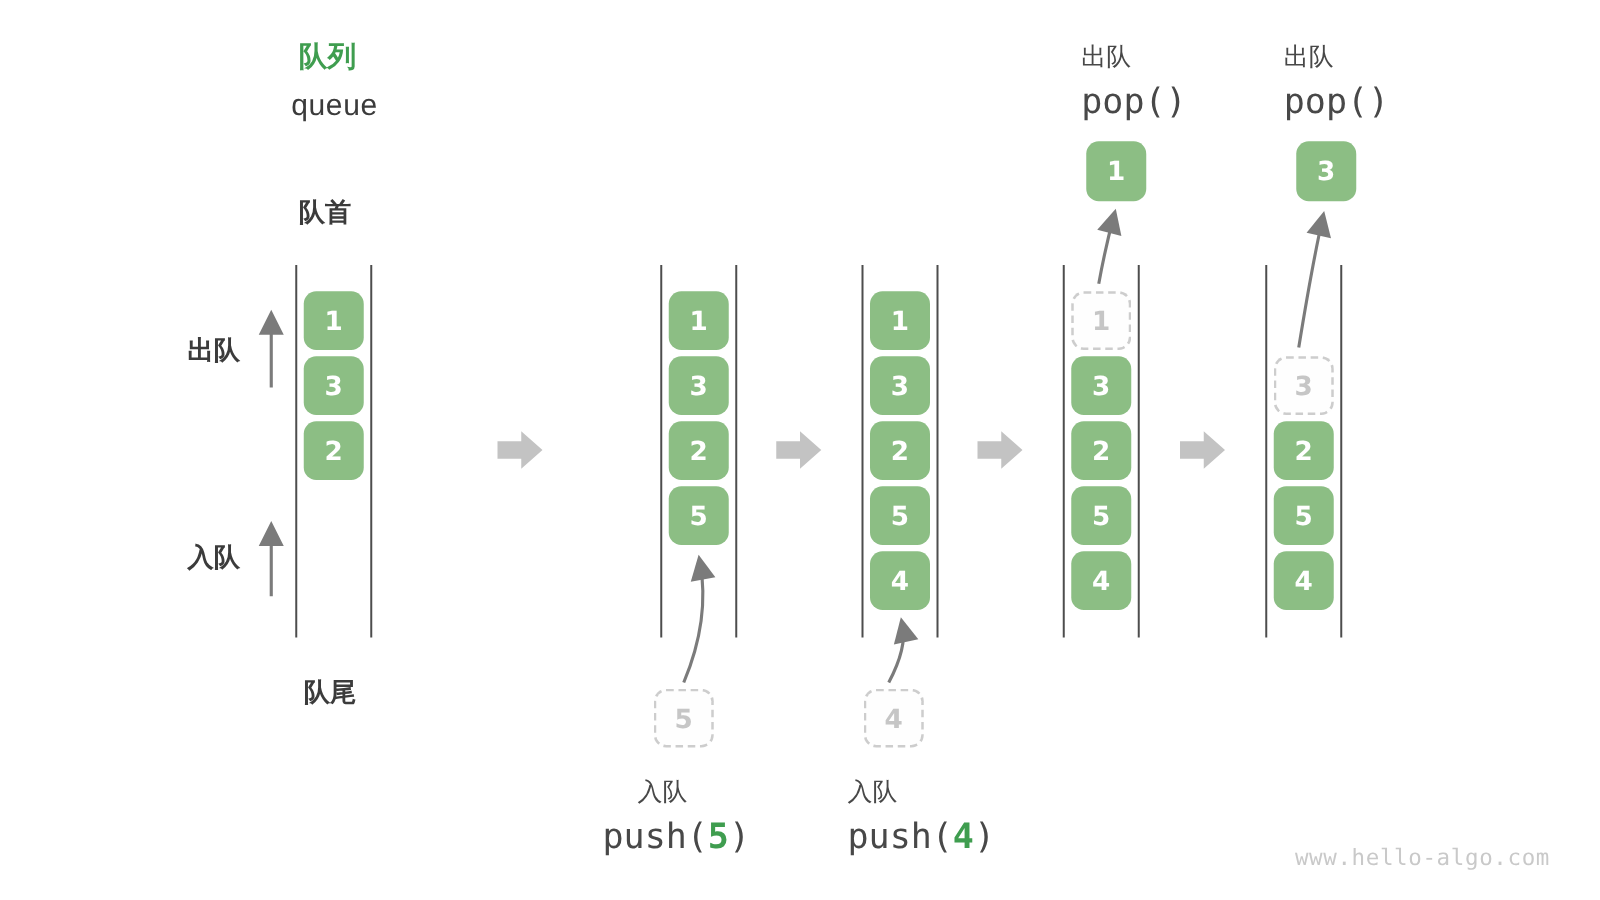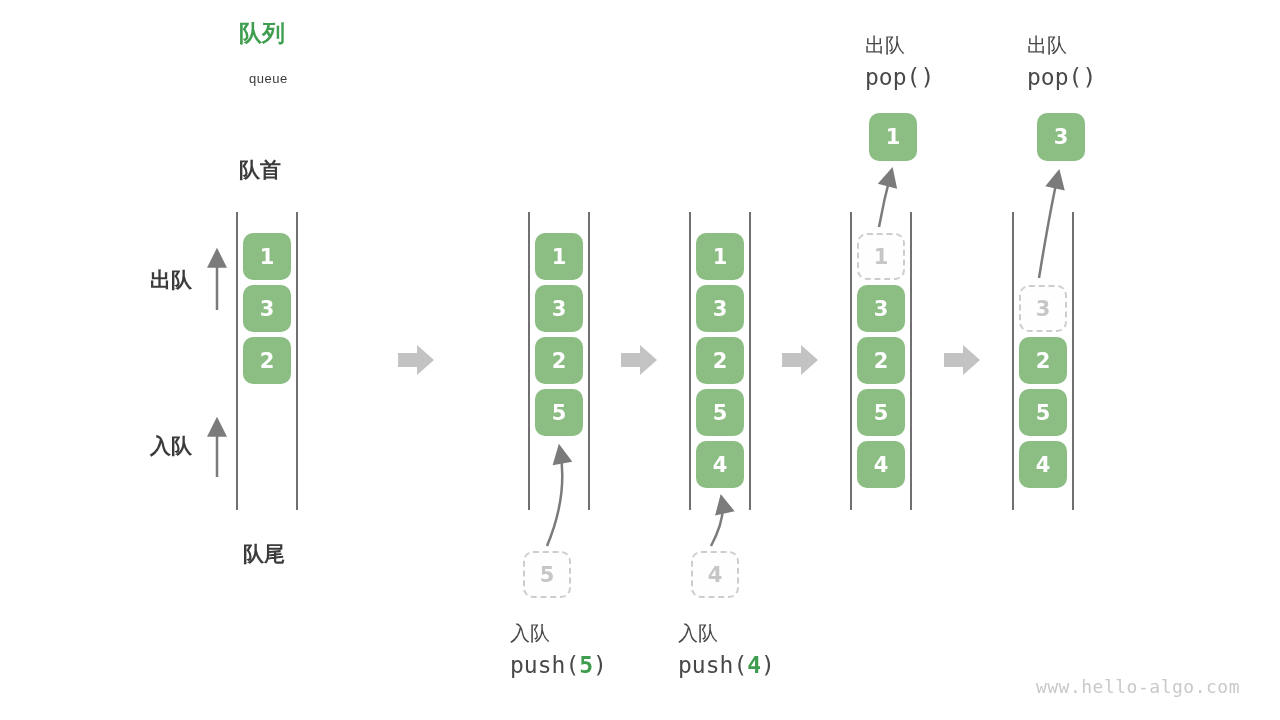--- a/index.html
+++ b/index.html
@@ -5,68 +5,68 @@
   html,body { margin:0; padding:0; background:#ffffff; }
   .canvas {
     position:relative; width:1280px; height:720px; background:#ffffff;
     font-family:"Liberation Sans", sans-serif; overflow:hidden;
     --box-green:#8cbe84; --accent-green:#3f9d4f; --text-dark:#3b3b3b;
     --line-gray:#4d4d4d; --arrow-gray:#7b7b7b; --block-arrow:#c3c3c3;
     --dashed-gray:#cdcdcd; --dashed-text:#c6c6c6; --watermark:#c9c9c9;
   }
   .abs { position:absolute; }
   .title-zh { font-size:23px; font-weight:bold; color:var(--accent-green); }
-  .title-en { font-size:13px; color:var(--text-dark); letter-spacing:0.5px;margin-left:16px; }
+  .title-en { font-size:24px; color:var(--text-dark); letter-spacing:0.5px; }
   .side-label { font-size:21px; font-weight:bold; color:var(--text-dark); }
   .qbox {
     position:absolute; width:48px; height:47px; border-radius:10px;
     background:var(--box-green); color:#ffffff; font-size:21px; font-weight:bold;
     display:flex; align-items:center; justify-content:center;
     font-family:"DejaVu Sans", sans-serif;
   }
   .qbox.dashed {
     background:#fefefe; border:2px dashed var(--dashed-gray);
     color:var(--dashed-text); box-sizing:border-box; font-weight:600;
   }
   .caption-zh { position:absolute; font-size:20px; color:#484848; }
   .caption-code {
-    position:absolute; font-size:23px; color:#484848;
+    position:absolute; font-size:28px; color:#484848;
     font-family:"DejaVu Sans Mono", monospace; white-space:pre;
   }
   .caption-code .arg { color:var(--accent-green); font-weight:bold; }
   .watermark {
     font-family:"DejaVu Sans Mono", monospace; font-size:18px;
     color:var(--watermark); letter-spacing:0.5px;
   }
   svg.overlay { position:absolute; left:0; top:0; pointer-events:none; }
 </style>
 </head>
 <body>
 
 <div class="canvas" style="--box-green: #8cbe84; --accent-green: #3f9d4f; --text-dark: #3b3b3b; --line-gray: #4d4d4d; --arrow-gray: #7b7b7b; --block-arrow: #c3c3c3; --dashed-gray: #cdcdcd; --watermark: #c9c9c9;">
 
-  <div class="abs title-zh" style="left:239px; top:18px;">队列</div>
+  <div class="abs title-zh" style="left:239px; top:30px;">队列</div>
   <div class="abs title-en" style="left:233px; top:71px;">queue</div>
 
   <div class="abs side-label" style="left:239px; top:156px;">队首</div>
   <div class="abs side-label" style="left:243px; top:540px;">队尾</div>
   <div class="abs side-label" style="left:150px; top:266px;">出队</div>
   <div class="abs side-label" style="left:150px; top:432px;">入队</div>
 
   <div id="stages">
       <div class="qbox" style="left: 243px; top: 233px;">1</div>
       <div class="qbox" style="left: 243px; top: 285px;">3</div>
       <div class="qbox" style="left: 243px; top: 337px;">2</div>
       <div class="qbox" style="left: 535px; top: 233px;">1</div>
       <div class="qbox" style="left: 535px; top: 285px;">3</div>
       <div class="qbox" style="left: 535px; top: 337px;">2</div>
       <div class="qbox" style="left: 535px; top: 389px;">5</div>
       <div class="qbox dashed" style="left: 523px; top: 551px;">5</div>
       <div class="caption-zh" style="left: 510px; top: 620px;">入队</div>
-      <div class="caption-code" style="left: 510px; top: 652px;"><span>push(</span><span class="arg">5</span><span>)</span></div>
+      <div class="caption-code" style="left: 482px; top: 652px;"><span>push(</span><span class="arg">5</span><span>)</span></div>
       <div class="qbox" style="left: 696px; top: 233px;">1</div>
       <div class="qbox" style="left: 696px; top: 285px;">3</div>
       <div class="qbox" style="left: 696px; top: 337px;">2</div>
       <div class="qbox" style="left: 696px; top: 389px;">5</div>
       <div class="qbox" style="left: 696px; top: 441px;">4</div>
       <div class="qbox dashed" style="left: 691px; top: 551px;">4</div>
       <div class="caption-zh" style="left: 678px; top: 620px;">入队</div>
       <div class="caption-code" style="left: 678px; top: 652px;"><span>push(</span><span class="arg">4</span><span>)</span></div>
       <div class="qbox dashed" style="left: 857px; top: 233px;">1</div>
       <div class="qbox" style="left: 857px; top: 285px;">3</div>

